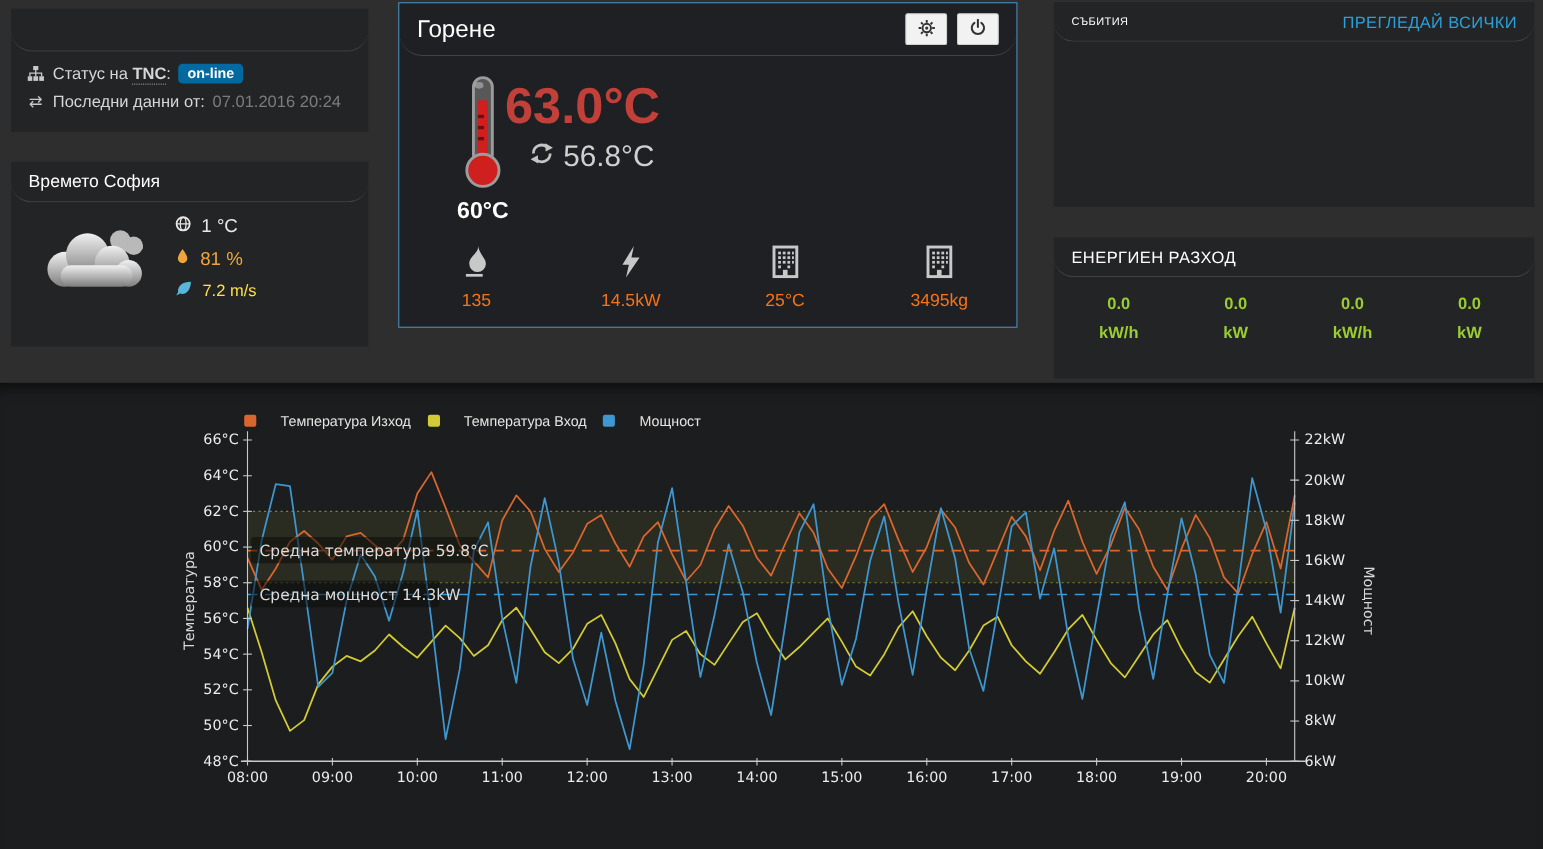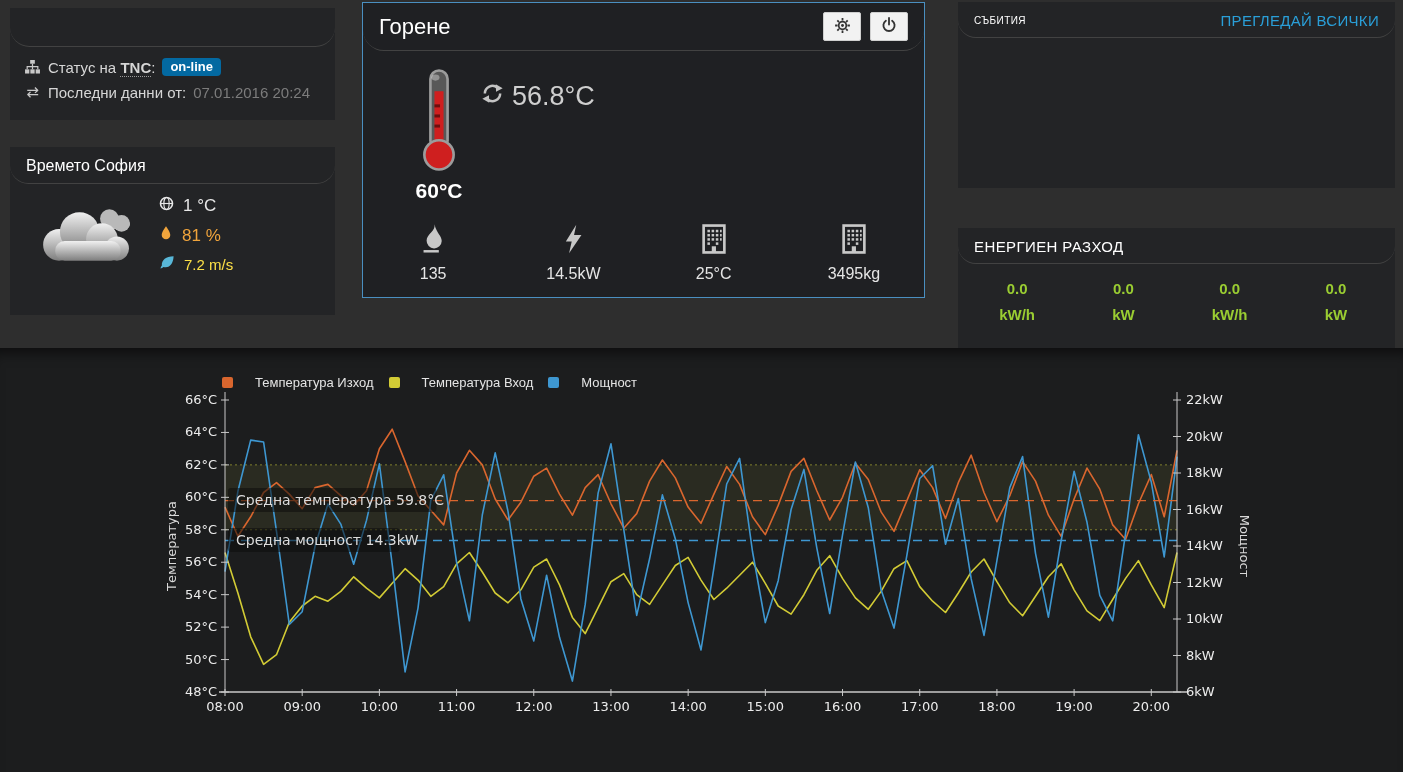--- a/index.html
+++ b/index.html
@@ -33,27 +33,27 @@
   .tool-btn{width:38px;height:29px;background:#f2f2f2;border:1px solid #cfcfcf;border-radius:2px;
     display:flex;align-items:center;justify-content:center;cursor:pointer;}
   .burn-body{position:relative;height:246px;}
   .thermo-block{position:absolute;left:28px;top:16px;width:96px;text-align:center;}
   .thermo-setpoint{color:#fff;font-size:21px;font-weight:bold;margin-top:2px;}
   .temp-block{position:absolute;left:96px;top:22px;}
   .temp-main{color:#c2403a;font-size:46px;font-weight:bold;line-height:1;}
   .temp-return{display:flex;align-items:center;gap:8px;color:#cfcfcf;font-size:27px;margin-top:8px;margin-left:22px;}
   .stats-row{position:absolute;left:0;right:0;bottom:14px;display:flex;}
   .stat-item{flex:1;display:flex;flex-direction:column;align-items:center;gap:6px;}
-  .stat-item .stat-label{color:#e5e5e5;font-size:16px;}
+  .stat-item .stat-label{color:#f97316;font-size:16px;}
   
   #events-panel{left:958px;top:2px;width:437px;height:186px;}
   #events-panel .panel-title{font-size:10px;letter-spacing:.4px;}
   .panel-link{color:#2a9fd8;font-size:15px;text-decoration:none;letter-spacing:.3px;cursor:pointer;}
   
-  #energy-panel{left:958px;top:228px;width:437px;height:128px;}
+  #energy-panel{left:958px;top:216px;width:437px;height:128px;}
   #energy-panel .panel-title{font-size:15px;letter-spacing:.4px;}
   .energy-body{display:flex;padding:16px 6px;}
   .energy-item{flex:1;text-align:center;color:#9acd32;font-weight:bold;font-size:15px;}
   .energy-item .val{margin-bottom:9px;}
   
   #bottom-section{position:absolute;left:0;top:348px;width:1403px;height:424px;background:#1c1d1e;
     box-shadow:inset 0 14px 14px -10px rgba(0,0,0,0.6);}
   #chart-svg{position:absolute;left:0;top:0;font-family:"DejaVu Sans",sans-serif;}
   #chart-legend{position:absolute;left:222px;top:27px;display:flex;gap:15px;font-size:13px;color:#e4e4e4;}
   .lg-item{display:flex;align-items:center;gap:22px;cursor:pointer;}
@@ -190,20 +190,21 @@
               <rect x="20.5" y="47" width="5.5" height="3"></rect>
               <rect x="20.5" y="57" width="5.5" height="3"></rect>
             </g>
             <circle cx="25" cy="87" r="14.5" fill="#cf1f1f" stroke="#9c9c9c" stroke-width="2.6"></circle>
             <ellipse cx="21.5" cy="10.5" rx="4" ry="3" fill="rgba(255,255,255,0.35)"></ellipse>
           </svg>
         </span>
         <div class="thermo-setpoint">60°C</div>
       </div>
       <div class="temp-block">
+        <div class="temp-main">63.0°C</div>
         <div class="temp-return">
           <span>
             <svg width="23" height="23" viewBox="0 0 24 24">
               <path d="M4 12 a8 8 0 0 1 13.2-6" fill="none" stroke="#c4c4c4" stroke-width="2.6"></path>
               <polygon points="22.6,6.6 15.4,2.4 15.7,10.2" fill="#c4c4c4"></polygon>
               <path d="M20 12 a8 8 0 0 1 -13.2 6" fill="none" stroke="#c4c4c4" stroke-width="2.6"></path>
               <polygon points="1.4,17.4 8.6,21.6 8.3,13.8" fill="#c4c4c4"></polygon>
             </svg>
           </span>
           <span>56.8°C</span>

